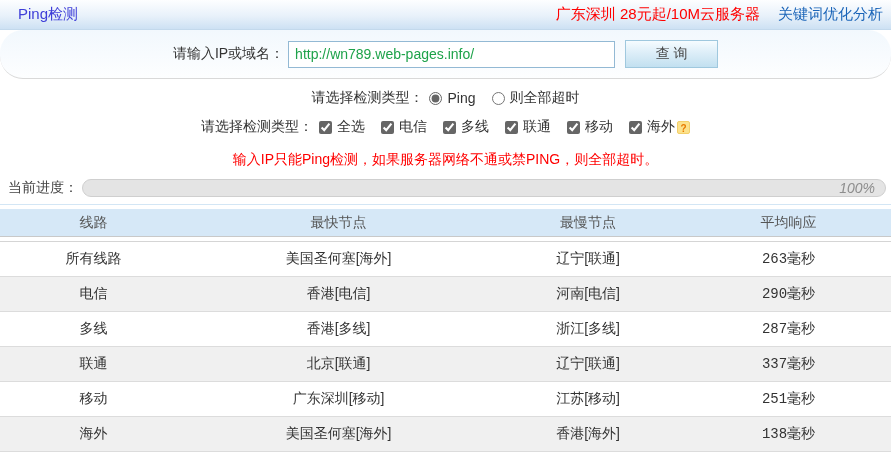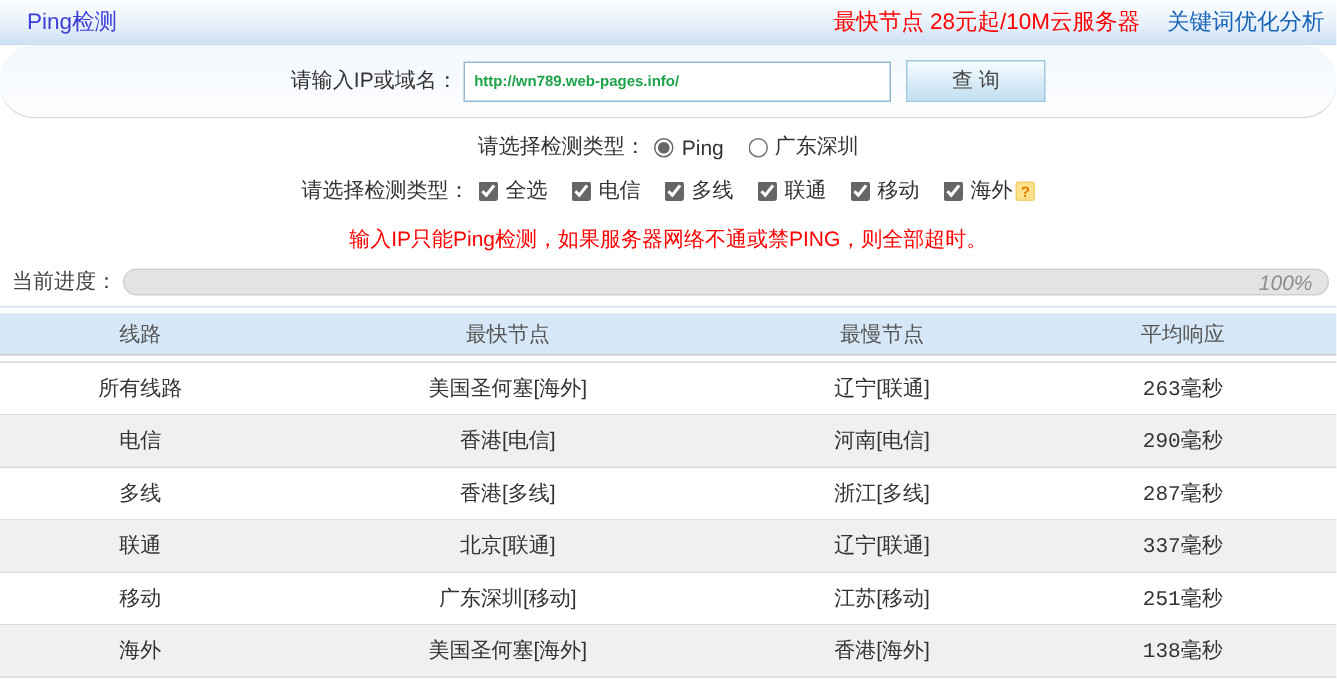--- a/index.html
+++ b/index.html
@@ -24,23 +24,23 @@
 
   
   .input-row {
     height: 49px; display: flex; align-items: center; justify-content: center;
     background: linear-gradient(180deg, #f2f8fd, #fdfeff);
     border-bottom: 1px solid #d9d9d9;
     border-radius: 23px;
   }
   .input-label { color: #333; }
   .url-input {
-    width: 285px; height: 27px; margin-left: 4px; padding: 0 6px;
+    width: 327px; height: 27px; margin-left: 4px; padding: 0 6px;
     border: 1px solid #93b9d4; background: #fff;
-    color: #1ea24a; font-weight: bold; font-size: 10px;
+    color: #1ea24a; font-weight: normal; font-size: 14px;
     font-family: "Liberation Sans", "DejaVu Sans", sans-serif; outline: none;
   }
   .query-btn {
     width: 93px; height: 28px; margin-left: 10px;
     border: 1px solid #9fc8de;
     background: linear-gradient(180deg, #f6fcff 0%, #ddeef8 45%, #c2e0f0 100%);
     color: #444; font-size: 14px; cursor: pointer;
     font-family: "Liberation Sans", "DejaVu Sans", sans-serif;
   }
   .row { display: flex; align-items: center; justify-content: center; }
@@ -90,40 +90,40 @@
   .c3 { width: 23%; text-align: center; font-family: Liberation Mono, monospace; }
 </style>
 </head>
 <body>
 
 <div class="page">
 
   <div class="topbar">
     <span class="topbar-title">Ping检测</span>
     <span class="topbar-right">
-      <a class="promo-link">最快节点 28元起/10M云服务器</a>
+      <a class="promo-link">广东深圳 28元起/10M云服务器</a>
       <a class="kw-link">关键词优化分析</a>
     </span>
   </div>
 
   <div class="input-row">
     <label class="input-label">请输入IP或域名：</label>
     <input class="url-input" type="text" value="http://wn789.web-pages.info/" style="">
     <button class="query-btn">查 询</button>
   </div>
 
   <div class="row radio-row">
     <span class="lbl">请选择检测类型：</span>
     <label class="opt">
       <input type="radio" name="ctype" checked="" style="">
       <span>Ping</span>
     </label>
     <label class="opt">
       <input type="radio" name="ctype" style="">
-      <span>广东深圳</span>
+      <span>则全部超时</span>
     </label>
   </div>
 
   <div class="row check-row">
     <span class="lbl">请选择检测类型：</span>
     <label class="opt">
       <input type="checkbox" checked="" style="">
       <span>全选</span>
     </label>
     <label class="opt">

